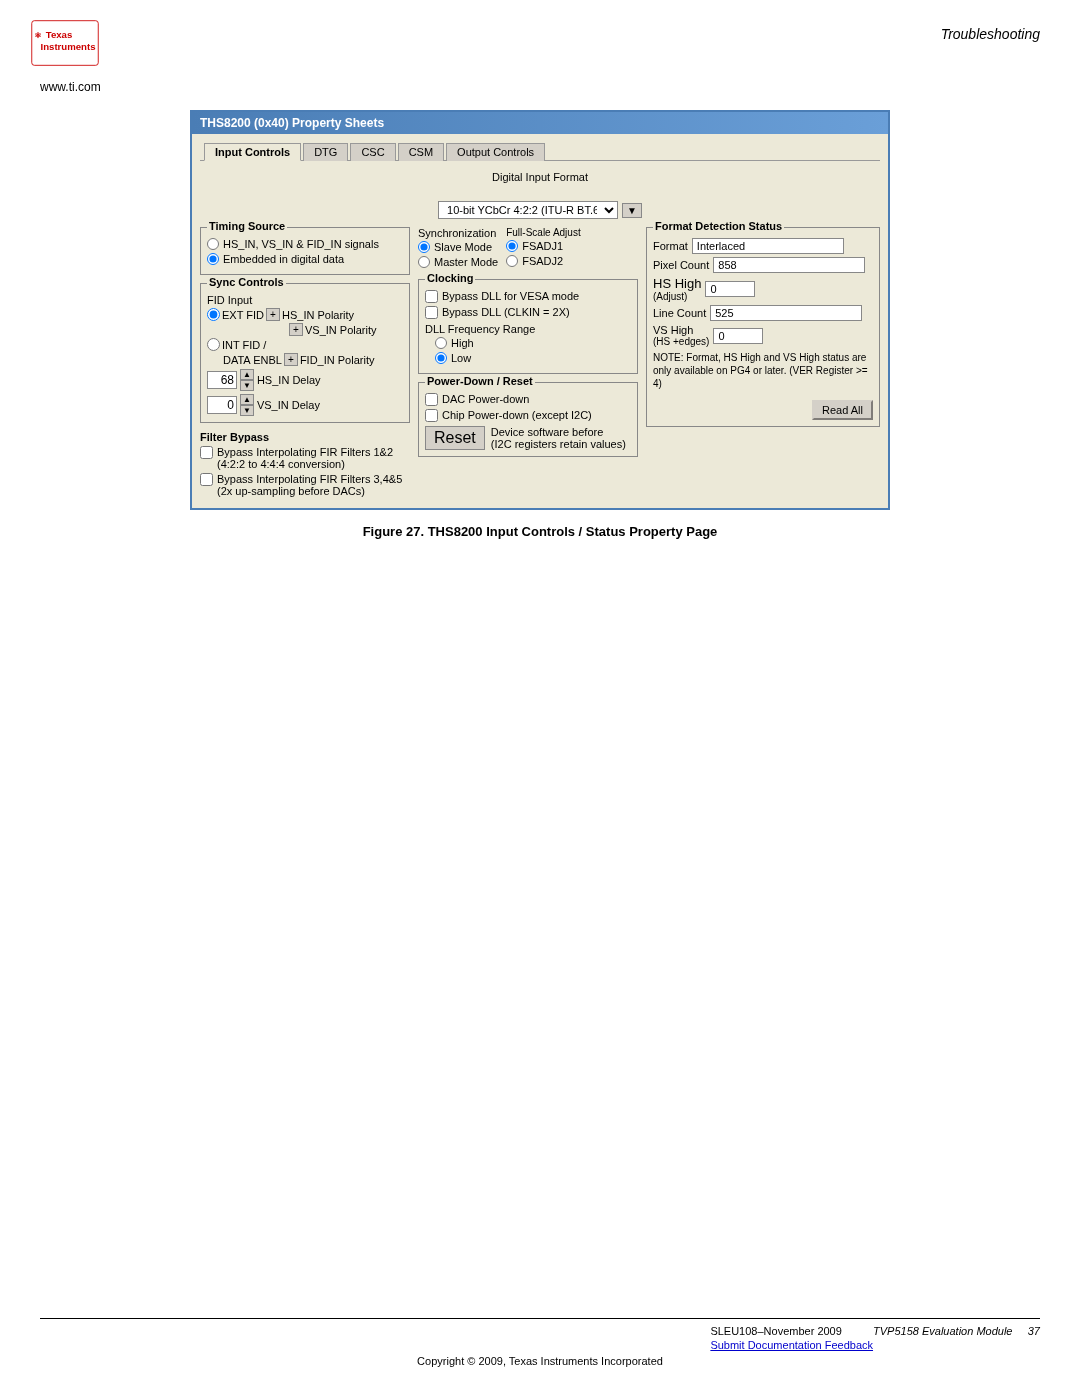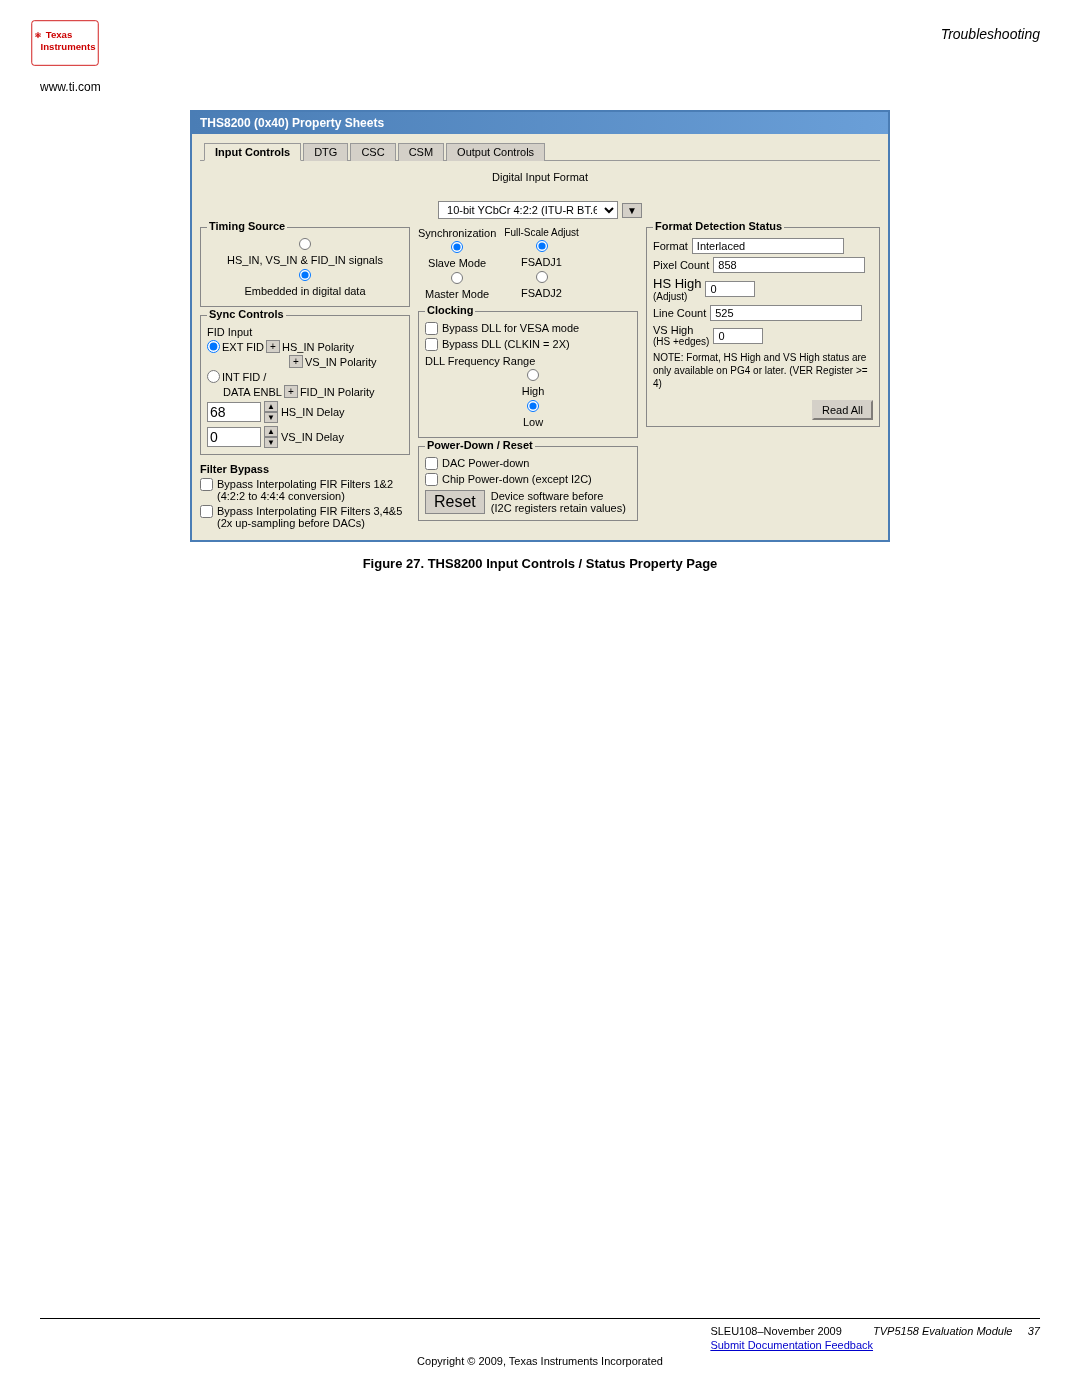--- a/index.html
+++ b/index.html
@@ -150,25 +150,23 @@
       font-size: 11px;
       font-weight: bold;
     }
     .group-content {
       margin-top: 6px;
     }
 
     
     .radio-row {
       display: flex;
-      align-items: center;
       gap: 4px;
       font-size: 11px;
       margin-bottom: 3px;
-      flex-direction: column;
     }
     .radio-row input[type="radio"],
     .radio-row input[type="checkbox"] {
       width: 12px;
       height: 12px;
       margin: 0;
     }
     .checkbox-row {
       display: flex;
       align-items: flex-start;
@@ -199,25 +197,26 @@
     }
 
     .delay-row {
       display: flex;
       align-items: center;
       gap: 3px;
       margin-top: 3px;
       font-size: 11px;
     }
     .spinner-input {
-      width: 54px;
-      font-size: 14px;
+      width: 30px;
+      font-size: 12px;
       border: 1px solid #888;
       padding: 1px 2px;
       background: #fff;
+      text-align: right;
     }
     .spinner-btns {
       display: flex;
       flex-direction: column;
     }
     .spinner-btn {
       background: #d4d0c8;
       border: 1px solid #888;
       font-size: 8px;
       padding: 0 2px;

